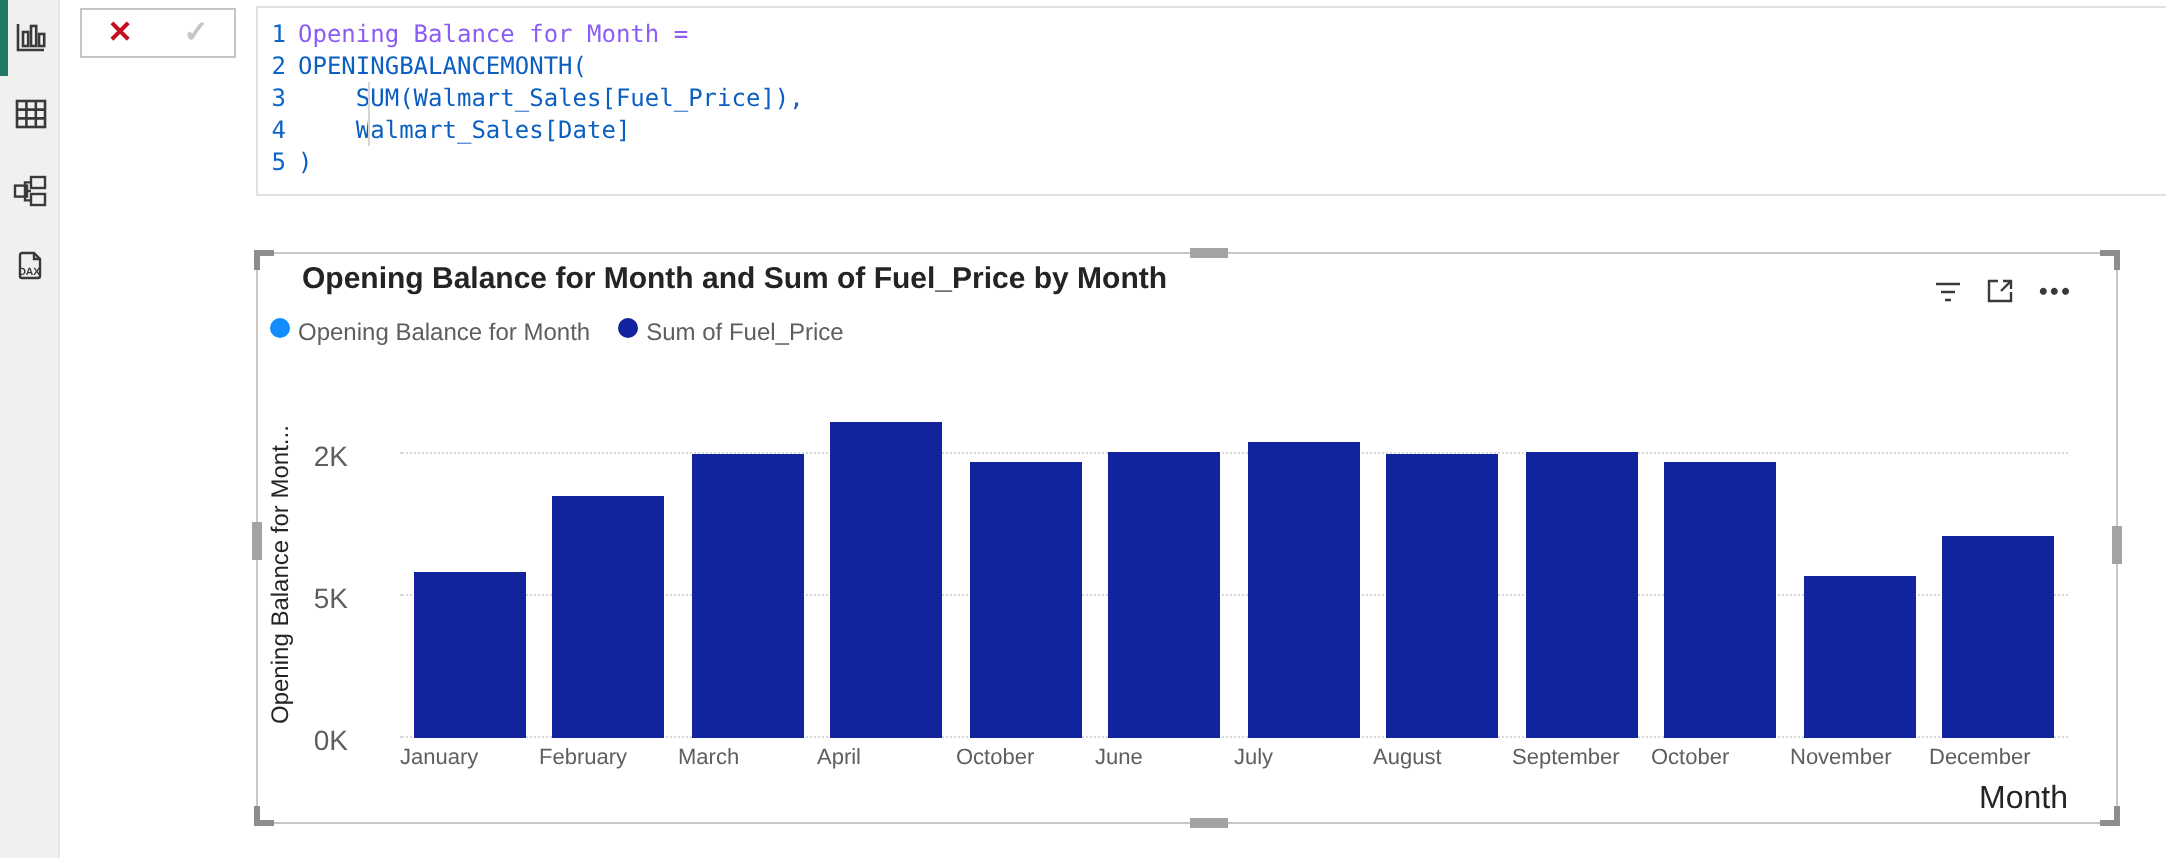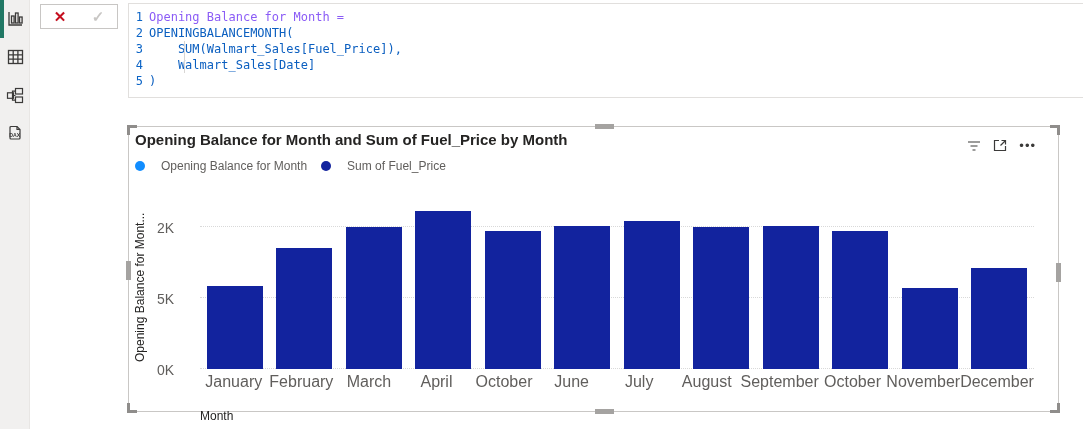--- a/index.html
+++ b/index.html
@@ -38,37 +38,37 @@
   .h-ml { left:-3px; top:134px; width:5px; height:19px; background:#a5a3a1; }
   .h-mr { right:-3px; top:136px; width:5px; height:19px; background:#a5a3a1; }
   .h-mb { left:466px; bottom:-3px; width:19px; height:5px; background:#a5a3a1; }
   .h-mt { left:466px; top:-3px; width:19px; height:5px; background:#a5a3a1; }
 
   
   .vh-icons { position:absolute; right:22px; top:12px; display:flex; gap:12px; align-items:center; }
   .vh-icons .vi { cursor:pointer; display:flex; align-items:center; }
   .dots { color:#3b3a39; font-size:13px; letter-spacing:1px; line-height:10px; }
 
-  .v-title { position:absolute; left:6px; top:4px; font-size:15px; font-weight:bold; color:#252423; white-space:nowrap; }
+  .v-title { position:absolute; left:22px; top:4px; font-size:15px; font-weight:bold; color:#252423; white-space:nowrap; }
   .legend  { position:absolute; left:6px; top:32px; display:flex; gap:14px; align-items:center; }
-  .legend-item { display:flex; align-items:center; gap:16px; cursor:pointer; }
+  .legend-item { display:flex; gap:4px; cursor:pointer; }
   .legend-dot { width:10px; height:10px; border-radius:50%; flex:0 0 auto; }
   .legend-label { font-size:12px; color:#605e5c; white-space:nowrap; }
 
   
   .y-title { position:absolute; left:4px; top:74px; height:172px; writing-mode:vertical-rl; transform:rotate(180deg); text-align:center; font-size:12px; color:#252423; white-space:nowrap; }
   .ytick { position:absolute; left:7px; width:38px; text-align:right; font-size:14px; color:#605e5c; }
   .plot { position:absolute; left:71px; top:0; width:834px; height:242px; }
   .gridline { position:absolute; left:0; width:100%; height:0; border-top:1px dotted #d9d9d9; }
   .bars { position:absolute; left:0; bottom:0; width:100%; height:242px; display:flex; align-items:flex-end; }
   .bar-slot { flex:1 1 0; display:flex; justify-content:center; align-items:flex-end; height:100%; }
   .bar { width:56px; cursor:pointer; }
   .x-labels { position:absolute; left:71px; top:246px; width:834px; display:flex; }
-  .x-lab { flex:1 1 0; text-align:center; font-size:16px; color:#605e5c; white-space:nowrap; }
-  .x-title { position:absolute; left:71px; top:264px; width:834px; text-align:left; font-size:12px; color:#252423;margin-top:18px; }
+  .x-lab { flex:1 1 0; text-align:left; font-size:11px; color:#605e5c; white-space:nowrap; }
+  .x-title { position:absolute; left:71px; top:264px; width:834px; text-align:right; font-size:16px; color:#252423; }
 </style>
 </head>
 <body>
 
 <div class="sidebar">
   <div class="side-item">
     <div class="active-bar"></div>
     <svg width="17" height="16" viewBox="0 0 17 16" fill="none" stroke="#3b3a39" stroke-width="1.3">
       <path d="M2 1v13h13"></path>
         <rect x="4.5" y="5" width="2.6" height="7"></rect>

